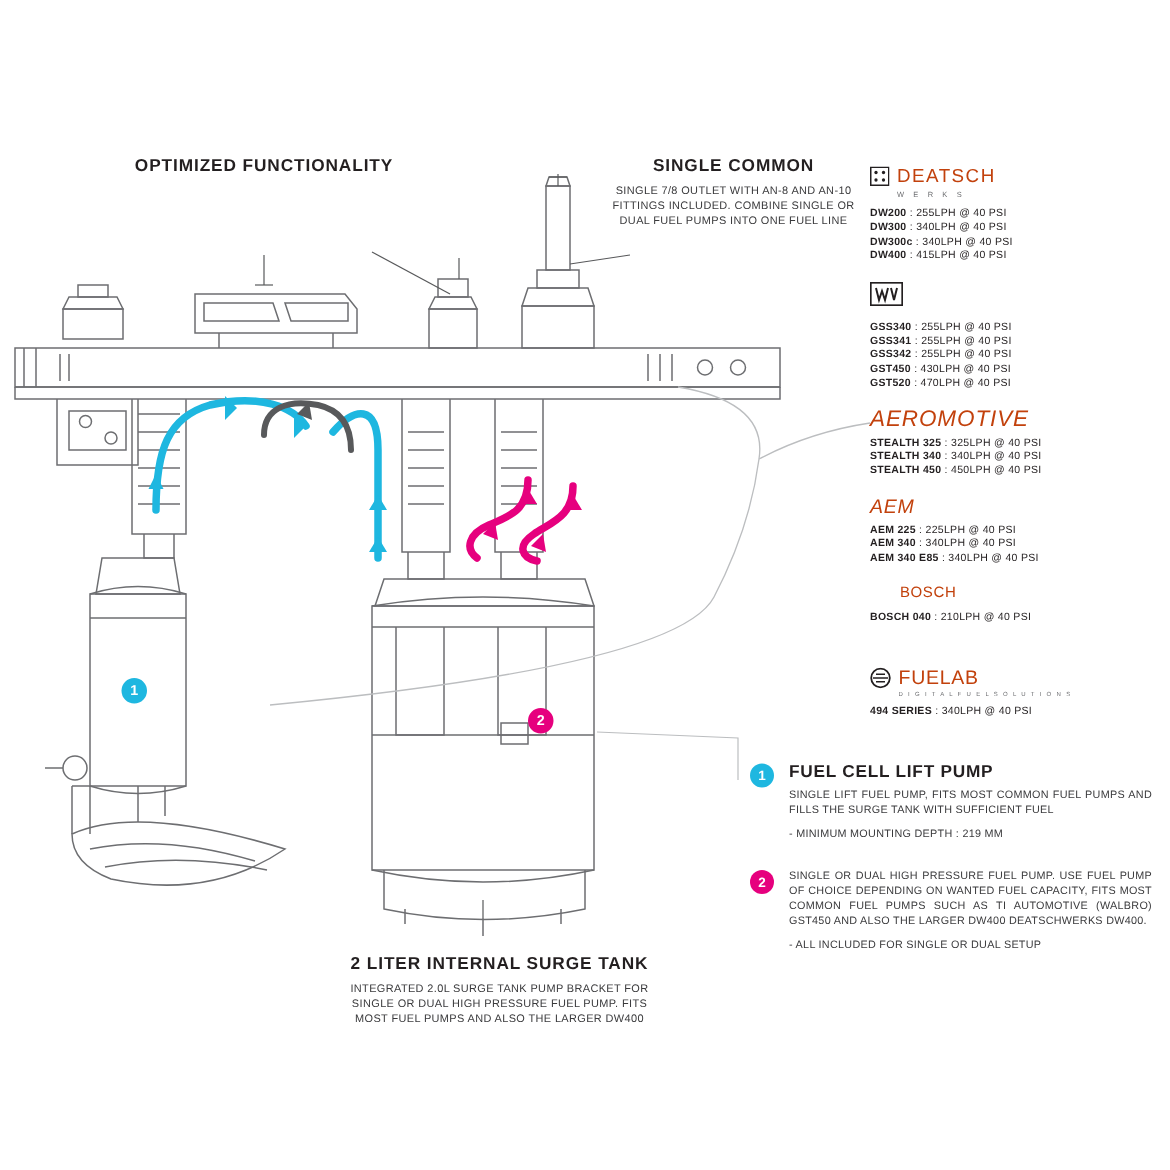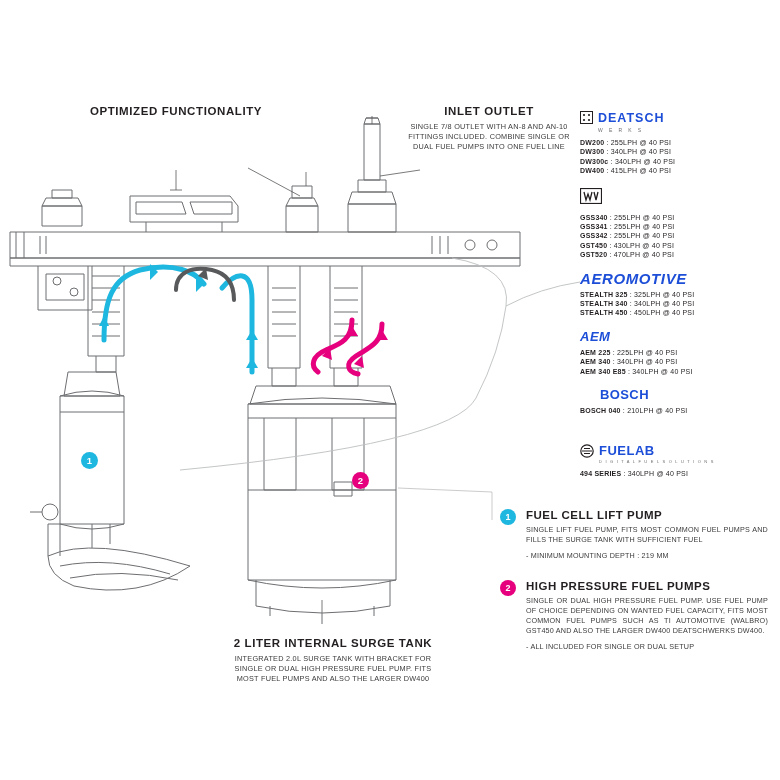--- a/index.html
+++ b/index.html
@@ -42,23 +42,23 @@
   
   .brand-panel {
     left: 580px;
     top: 108px;
     width: 182px;
     height: 390px;
   }
   .brand-block { margin-bottom: 9px; }
   .brand-name {
     font-size: 12.5px;
-    font-weight: bold;
+    font-weight: normal;
     letter-spacing: 1px;
-    color: #1d4ed8;
+    color: #c2410c;
     line-height: 14px;
   }
   .brand-name.italic { font-style: italic; }
   .brand-sub {
     font-size: 5px;
     letter-spacing: 2.4px;
     color: #6d6e71;
     margin-top: 1px;
   }
   .spec-line {
@@ -274,32 +274,32 @@
     <g fill="none" stroke="#bcbec0" stroke-width="0.8">
       <path d="M398 488 L492 492 L492 520"></path>
     </g>
   </svg>
 
   <div class="abs" style="left:72px; top:104px; width:208px;">
     <div class="callout-title">OPTIMIZED FUNCTIONALITY</div>
   </div>
 
   <div class="abs" style="left:396px; top:104px; width:186px;">
-    <div class="callout-title">INLET OUTLET</div>
+    <div class="callout-title">SINGLE COMMON</div>
     <div class="callout-body" style="margin-top:4px;">
       <div>SINGLE 7/8 OUTLET WITH AN-8 AND AN-10</div>
       <div>FITTINGS INCLUDED. COMBINE SINGLE OR</div>
       <div>DUAL FUEL PUMPS INTO ONE FUEL LINE</div>
     </div>
   </div>
 
   <div class="abs bottom-cap">
     <div class="callout-title">2 LITER INTERNAL SURGE TANK</div>
     <div class="callout-body" style="margin-top:4px;">
-      <div>INTEGRATED 2.0L SURGE TANK WITH BRACKET FOR</div>
+      <div>INTEGRATED 2.0L SURGE TANK PUMP BRACKET FOR</div>
       <div>SINGLE OR DUAL HIGH PRESSURE FUEL PUMP. FITS</div>
       <div>MOST FUEL PUMPS AND ALSO THE LARGER DW400</div>
     </div>
   </div>
 
   <div class="abs marker cyan" style="left:81px; top:452px;">1</div>
   <div class="abs marker pink" style="left:352px; top:472px;">2</div>
 
   <div class="abs brand-panel">
 
@@ -356,21 +356,21 @@
     <div class="brand-block" style="margin-top:12px;">
       <div class="brand-name italic" style="font-size:13px;letter-spacing:0.5px;">AEM</div>
       <div style="margin-top:4px;">
         <div class="spec-line"><b>AEM 225</b> : <span>225LPH @ 40 PSI</span></div>
         <div class="spec-line"><b>AEM 340</b> : <span>340LPH @ 40 PSI</span></div>
         <div class="spec-line"><b>AEM 340 E85</b> : <span>340LPH @ 40 PSI</span></div>
       </div>
     </div>
 
     <div class="brand-block" style="margin-top:12px;">
-      <div class="brand-name" style="font-size:13px;letter-spacing:0.4px;padding-left:20px;">BOSCH</div>
+      <div class="brand-name" style="font-size:10px;letter-spacing:0.4px;padding-left:20px;">BOSCH</div>
       <div style="margin-top:4px;">
         <div class="spec-line"><b>BOSCH 040</b> : <span>210LPH @ 40 PSI</span></div>
       </div>
     </div>
 
     <div class="brand-block" style="margin-top:28px;">
       <div class="brand-logo-row">
         <span class="logo-mark" style="width:14px;height:14px;">
           <svg width="14" height="14" viewBox="0 0 14 14">
             <circle cx="7" cy="7" r="6.2" fill="none" stroke="#231f20" stroke-width="1.2"></circle>
@@ -390,19 +390,18 @@
 
     <div class="legend-item">
       <div class="legend-badge cyan">1</div>
       <div class="legend-title">FUEL CELL LIFT PUMP</div>
       <div class="legend-body">SINGLE LIFT FUEL PUMP, FITS MOST COMMON FUEL PUMPS AND FILLS THE SURGE TANK WITH SUFFICIENT FUEL</div>
       <div class="legend-note">- MINIMUM MOUNTING DEPTH : 219 MM</div>
     </div>
 
     <div class="legend-item" style="margin-top:18px;">
       <div class="legend-badge pink">2</div>
-      <div class="legend-title">HIGH PRESSURE FUEL PUMPS</div>
       <div class="legend-body">SINGLE OR DUAL HIGH PRESSURE FUEL PUMP. USE FUEL PUMP OF CHOICE DEPENDING ON WANTED FUEL CAPACITY, FITS MOST COMMON FUEL PUMPS SUCH AS TI AUTOMOTIVE (WALBRO) GST450 AND ALSO THE LARGER DW400 DEATSCHWERKS DW400.</div>
       <div class="legend-note">- ALL INCLUDED FOR SINGLE OR DUAL SETUP</div>
     </div>
   </div>
 
 </div>
 
 </body></html>

